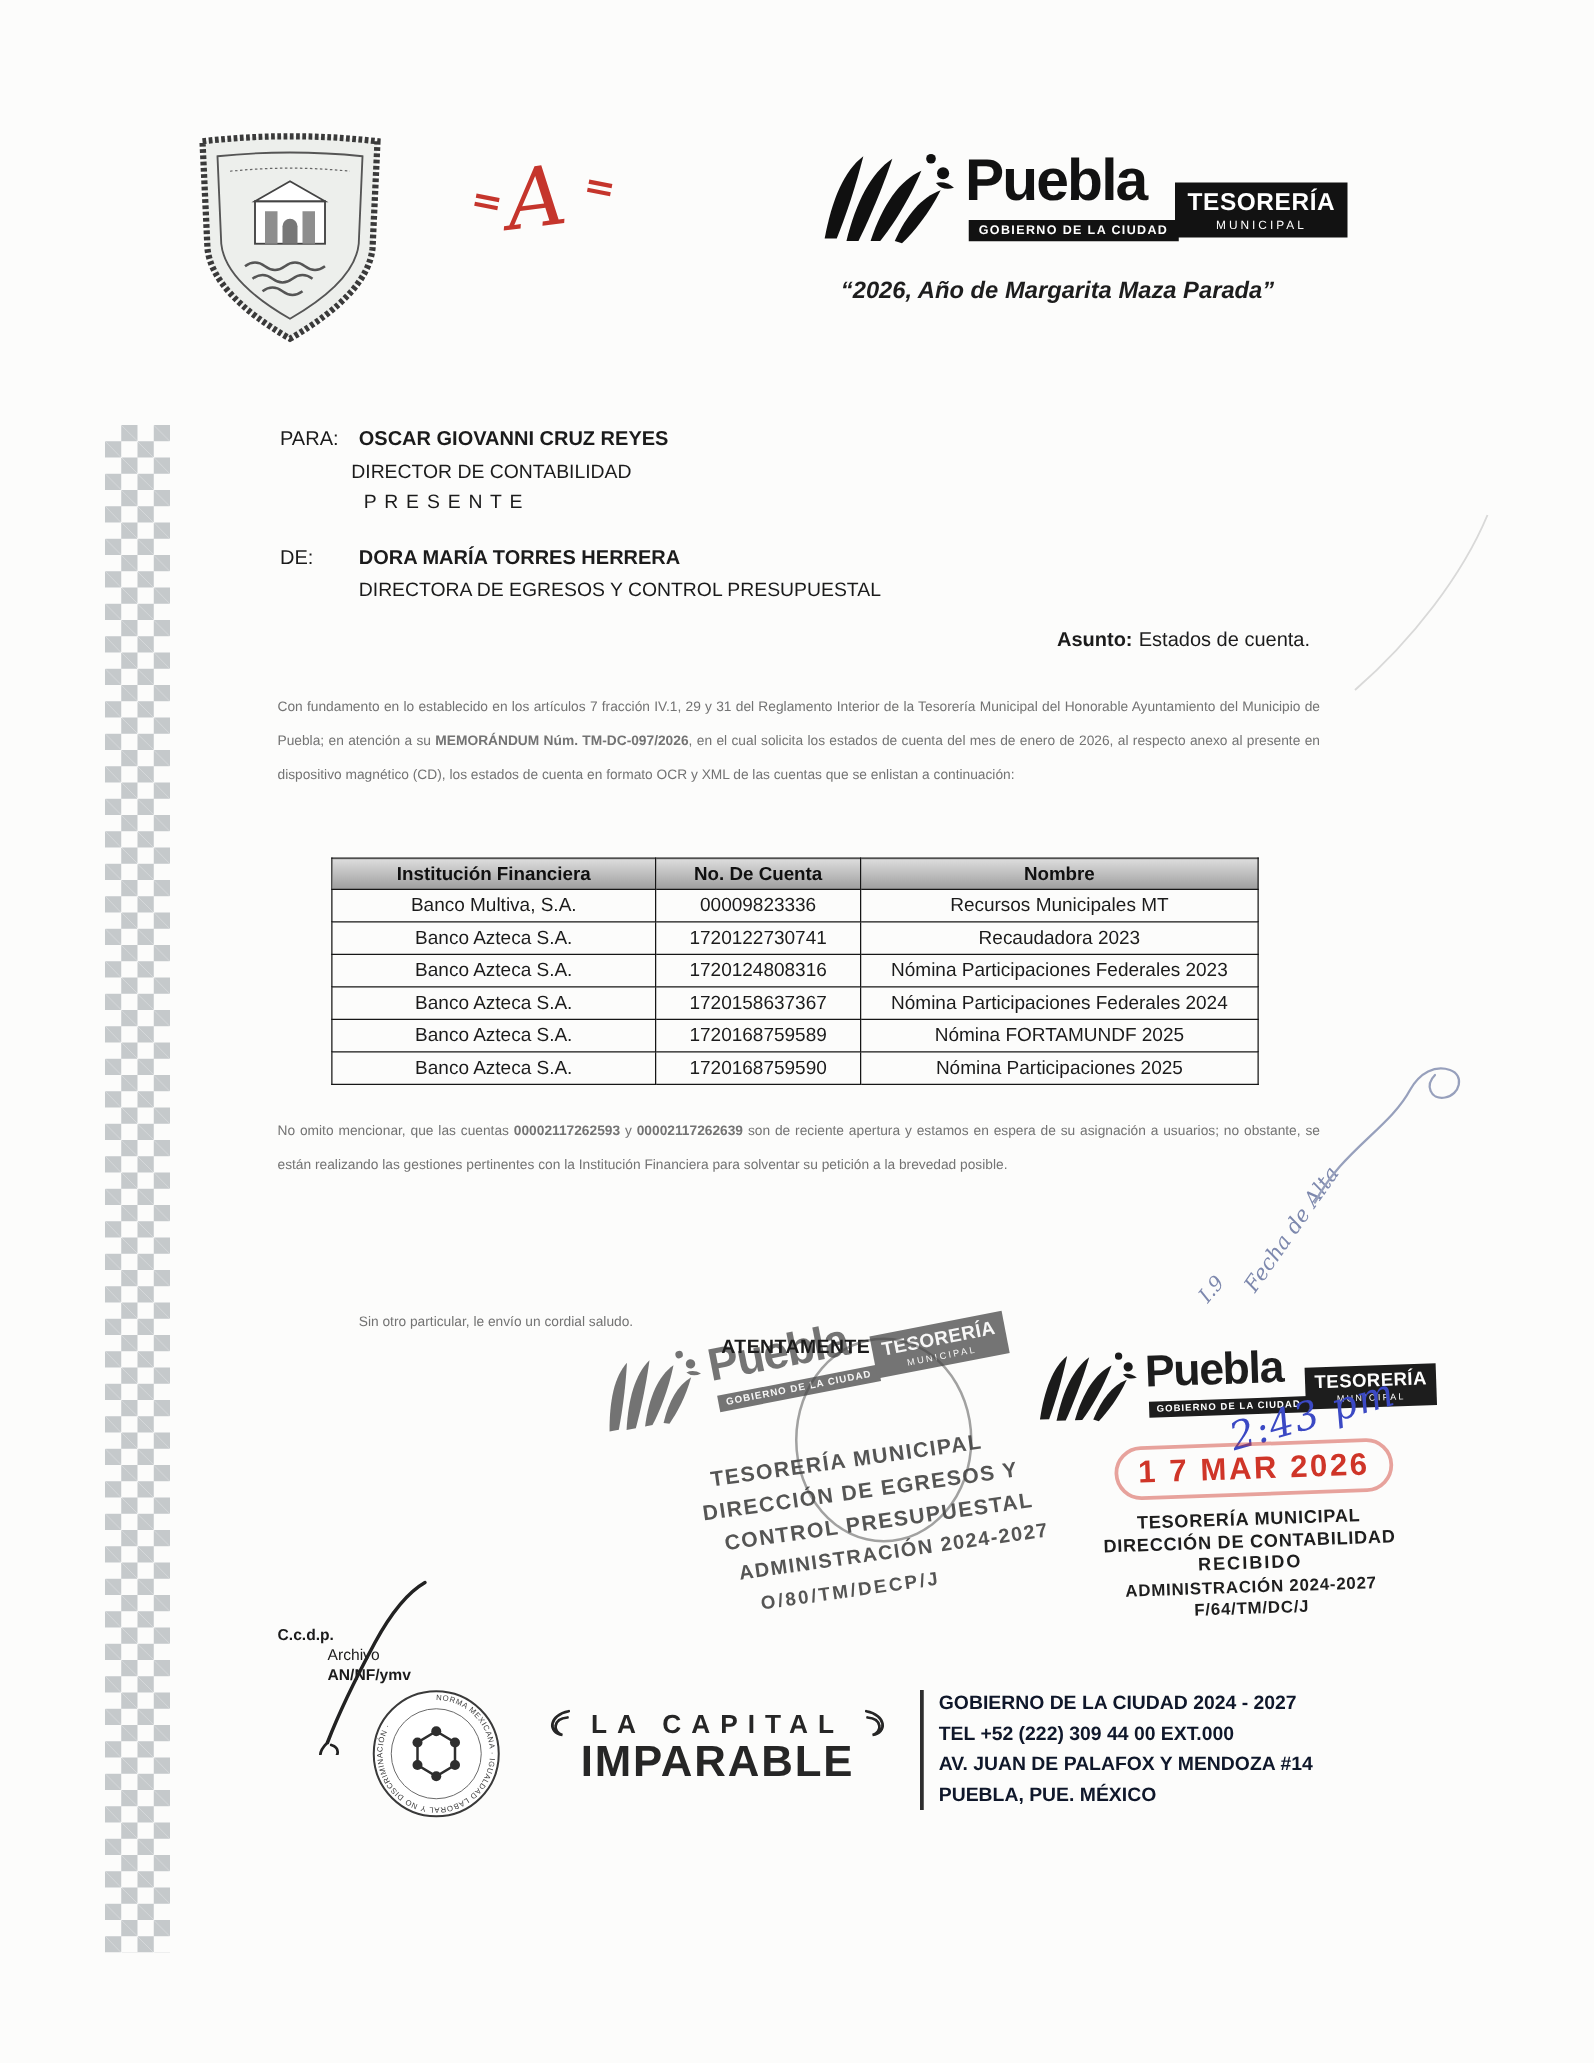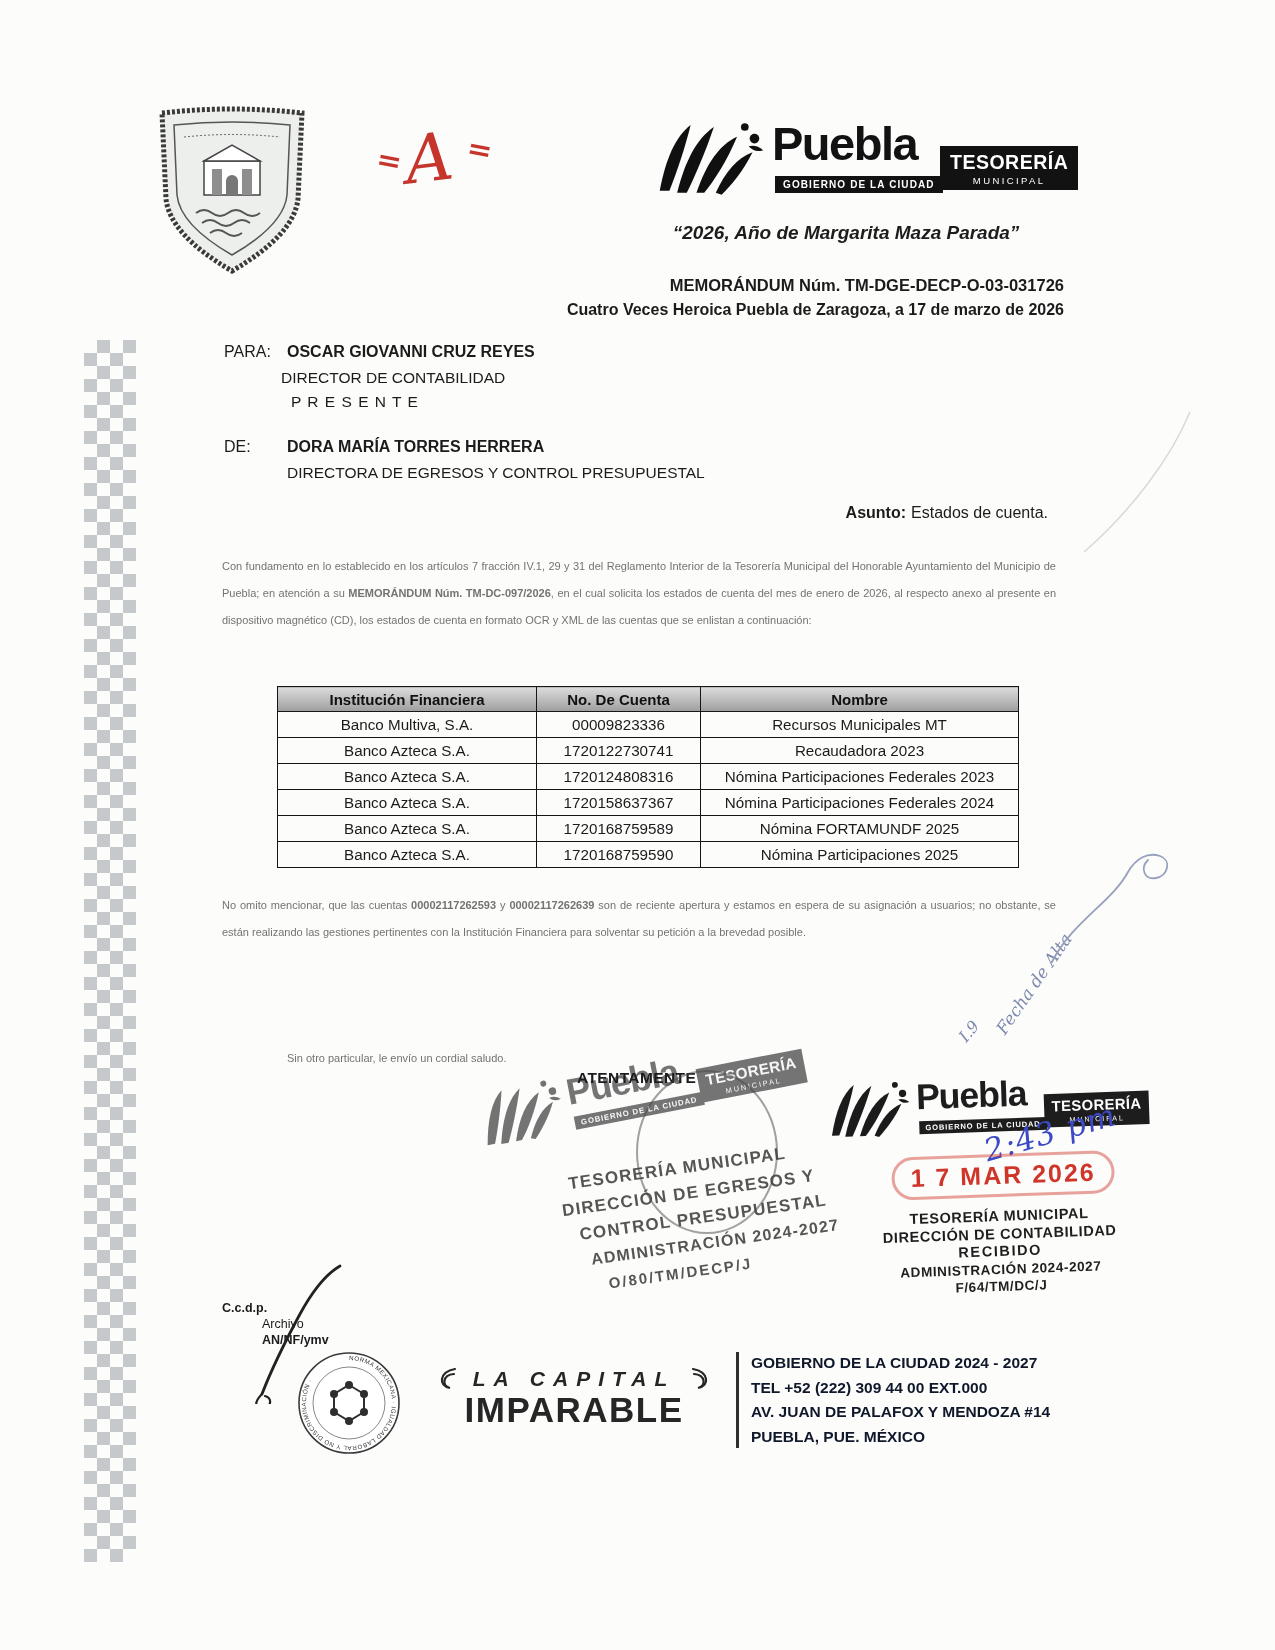--- a/index.html
+++ b/index.html
@@ -48,21 +48,21 @@
   .subject .b{margin-right:5px;}
 
   .para{font-size:11px;line-height:27px;text-align:justify;color:#737373;}
   .p1{left:222px;top:542px;width:834px;}
   .p2{left:222px;top:881px;width:834px;}
   .p3{left:222px;top:999px;}
   .p4{left:287px;top:1045px;}
   .closing{left:577px;top:1069px;font-size:15.5px;font-weight:bold;letter-spacing:.4px;}
 
   
-  .accounts{position:absolute;left:265px;top:686px;border-collapse:collapse;table-layout:fixed;margin-left:12px;}
+  .accounts{position:absolute;left:265px;top:686px;border-collapse:collapse;table-layout:fixed;}
   .accounts th,.accounts td{border:1.8px solid #161616;text-align:center;padding:0 4px;overflow:hidden;white-space:nowrap;}
   .accounts th{height:24px;font-size:15px;background:linear-gradient(180deg,#dcdcdc,#9e9e9e);color:#101010;}
   .accounts td{height:25px;font-size:15.2px;}
   .c1{width:259px;} .c2{width:164px;} .c3{width:318px;}
 
   
   .stamp-egresos{left:470px;top:1086px;width:400px;transform:rotate(-8deg);transform-origin:left top;}
   .stamp-egresos .mini{transform:scale(.78) rotate(-3deg);transform-origin:left top;opacity:.6;filter:grayscale(.4) contrast(.92);}
   .stamp-lines{margin-top:2px;font-weight:bold;color:rgba(42,42,42,.8);letter-spacing:1.2px;}
   .stamp-lines>div{font-size:17px;line-height:26px;white-space:nowrap;}
@@ -89,21 +89,21 @@
   .hand-1{left:962px;top:1030px;font-size:16px;transform:rotate(-50deg);transform-origin:0 50%;}
   .hand-2{left:1000px;top:1022px;font-size:17px;transform:rotate(-55deg);transform-origin:0 50%;}
   .hand-squiggle{left:1032px;top:842px;}
 
   
   .ccdp{left:222px;top:1300px;font-size:12.5px;line-height:16px;}
   .ccdp-sub{margin-left:40px;}
   .sig-stroke{left:238px;top:1254px;}
   .cert-badge{left:296px;top:1350px;width:106px;height:106px;}
   .capital{left:424px;top:1366px;width:300px;text-align:center;color:#262626;}
-  .capital-top{display:flex;align-items:center;justify-content:center;gap:16px;font-style:italic;}
+  .capital-top{display:flex;align-items:flex-end;justify-content:center;gap:16px;}
   .capital-line1{font-size:21px;font-weight:bold;letter-spacing:8px;}
   .capital-line2{font-size:35px;font-weight:bold;letter-spacing:1.5px;margin-top:-2px;}
   .flip{transform:scaleX(-1);}
   .divider{left:736px;top:1352px;width:3px;height:96px;background:#2e2e2e;}
   .address{left:751px;top:1351px;font-size:15.5px;font-weight:bold;color:#0f172a;}
   .address>div{line-height:24.5px;white-space:nowrap;}
   .artifact{left:1078px;top:408px;}
 </style>
 </head>
 <body>
@@ -155,24 +155,20 @@
       <div class="p-gov">GOBIERNO DE LA CIUDAD</div>
       <div class="p-badge">
         <div class="p-badge-top">TESORERÍA</div>
         <div class="p-badge-bot">MUNICIPAL</div>
       </div>
     </div>
   </div>
 
   <div class="abs slogan">“2026, Año de Margarita Maza Parada”</div>
 
-  <div class="abs memo-head">
-    <div class="memo-num">MEMORÁNDUM Núm. TM-DGE-DECP-O-03-031726</div>
-    <div class="memo-date">Cuatro Veces Heroica Puebla de Zaragoza, a 17 de marzo de 2026</div>
-  </div>
 
   <div class="abs fld-label" style="left:224px;top:343px">PARA:</div>
   <div class="abs fld-name" style="left:287px;top:343px">OSCAR GIOVANNI CRUZ REYES</div>
   <div class="abs fld-title" style="left:281px;top:369px">DIRECTOR DE CONTABILIDAD</div>
   <div class="abs fld-title" style="left:291px;top:393px;letter-spacing:1px">P R E S E N T E</div>
 
   <div class="abs fld-label" style="left:224px;top:438px">DE:</div>
   <div class="abs fld-name" style="left:287px;top:438px">DORA MARÍA TORRES HERRERA</div>
   <div class="abs fld-title" style="left:287px;top:464px">DIRECTORA DE EGRESOS Y CONTROL PRESUPUESTAL</div>
 

